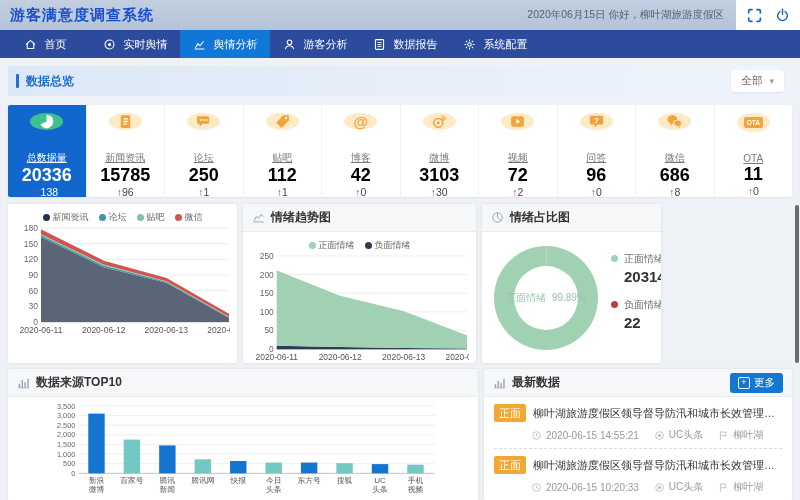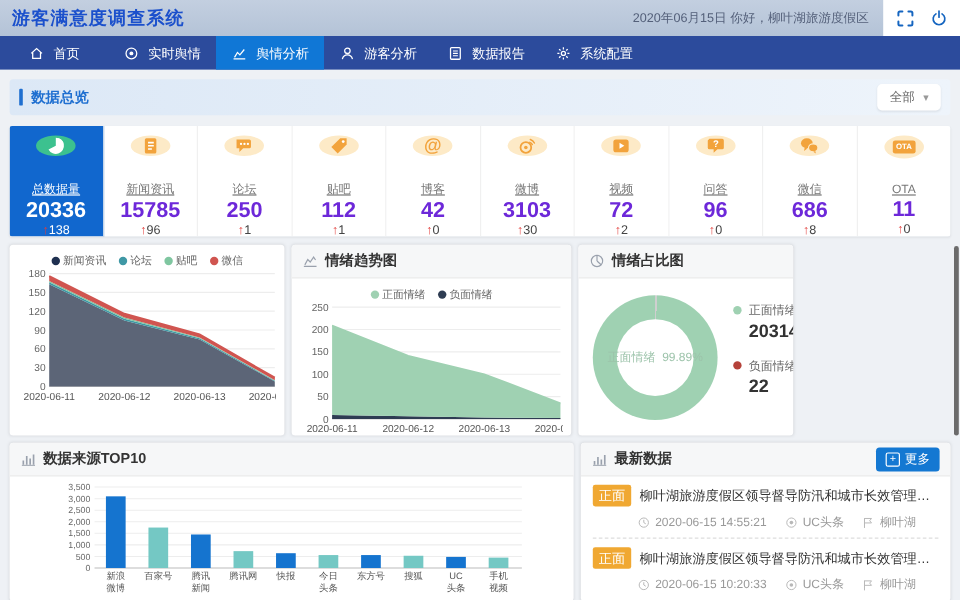--- a/index.html
+++ b/index.html
@@ -35,21 +35,21 @@
     align-items:center;padding-top:8px;}
   .stat:last-child{border-right:none;}
   .stat.hl{background:#1167ce;}
   .sicon{width:33px;height:33px;border-radius:50%;background:#fdeac7;color:#f2a33c;
     display:flex;align-items:center;justify-content:center;}
   .stat.hl .sicon{background:#3cc18f;color:#fff;}
   .sicon svg{width:17px;height:17px;display:block;}
   .at-glyph{font-size:15px;font-weight:bold;}
   .ota-glyph{background:#f2a33c;color:#fff;font-size:6.5px;font-weight:bold;padding:2px 3px;border-radius:2px;}
   .slabel{margin-top:21px;font-size:10px;color:#777;text-decoration:underline;}
-  .svalue{font-size:18px;font-weight:bold;color:#6d28d9;line-height:1.15;}
+  .svalue{font-size:18px;font-weight:bold;color:#000000;line-height:1.15;}
   .sdelta{font-size:10.5px;color:#444;}
   .sdelta .arrow{color:#e23c39;font-weight:bold;}
   .stat.hl .slabel,.stat.hl .svalue,.stat.hl .sdelta{color:#fff;}
   
   .charts-row{margin-top:7px;display:flex;gap:6px;height:159px;}
   .bottom-row{margin-top:6px;display:flex;gap:6px;height:132px;}
   .panel{background:#fff;border-radius:3px;box-shadow:0 0 3px rgba(0,0,0,.1);
     overflow:hidden;display:flex;flex-direction:column;}
   .panel-hd{height:27px;min-height:27px;background:#f6f7f8;border-bottom:1px solid #ebebeb;
     display:flex;align-items:center;gap:6px;padding:0 9px;font-size:12px;font-weight:bold;color:#333;}

